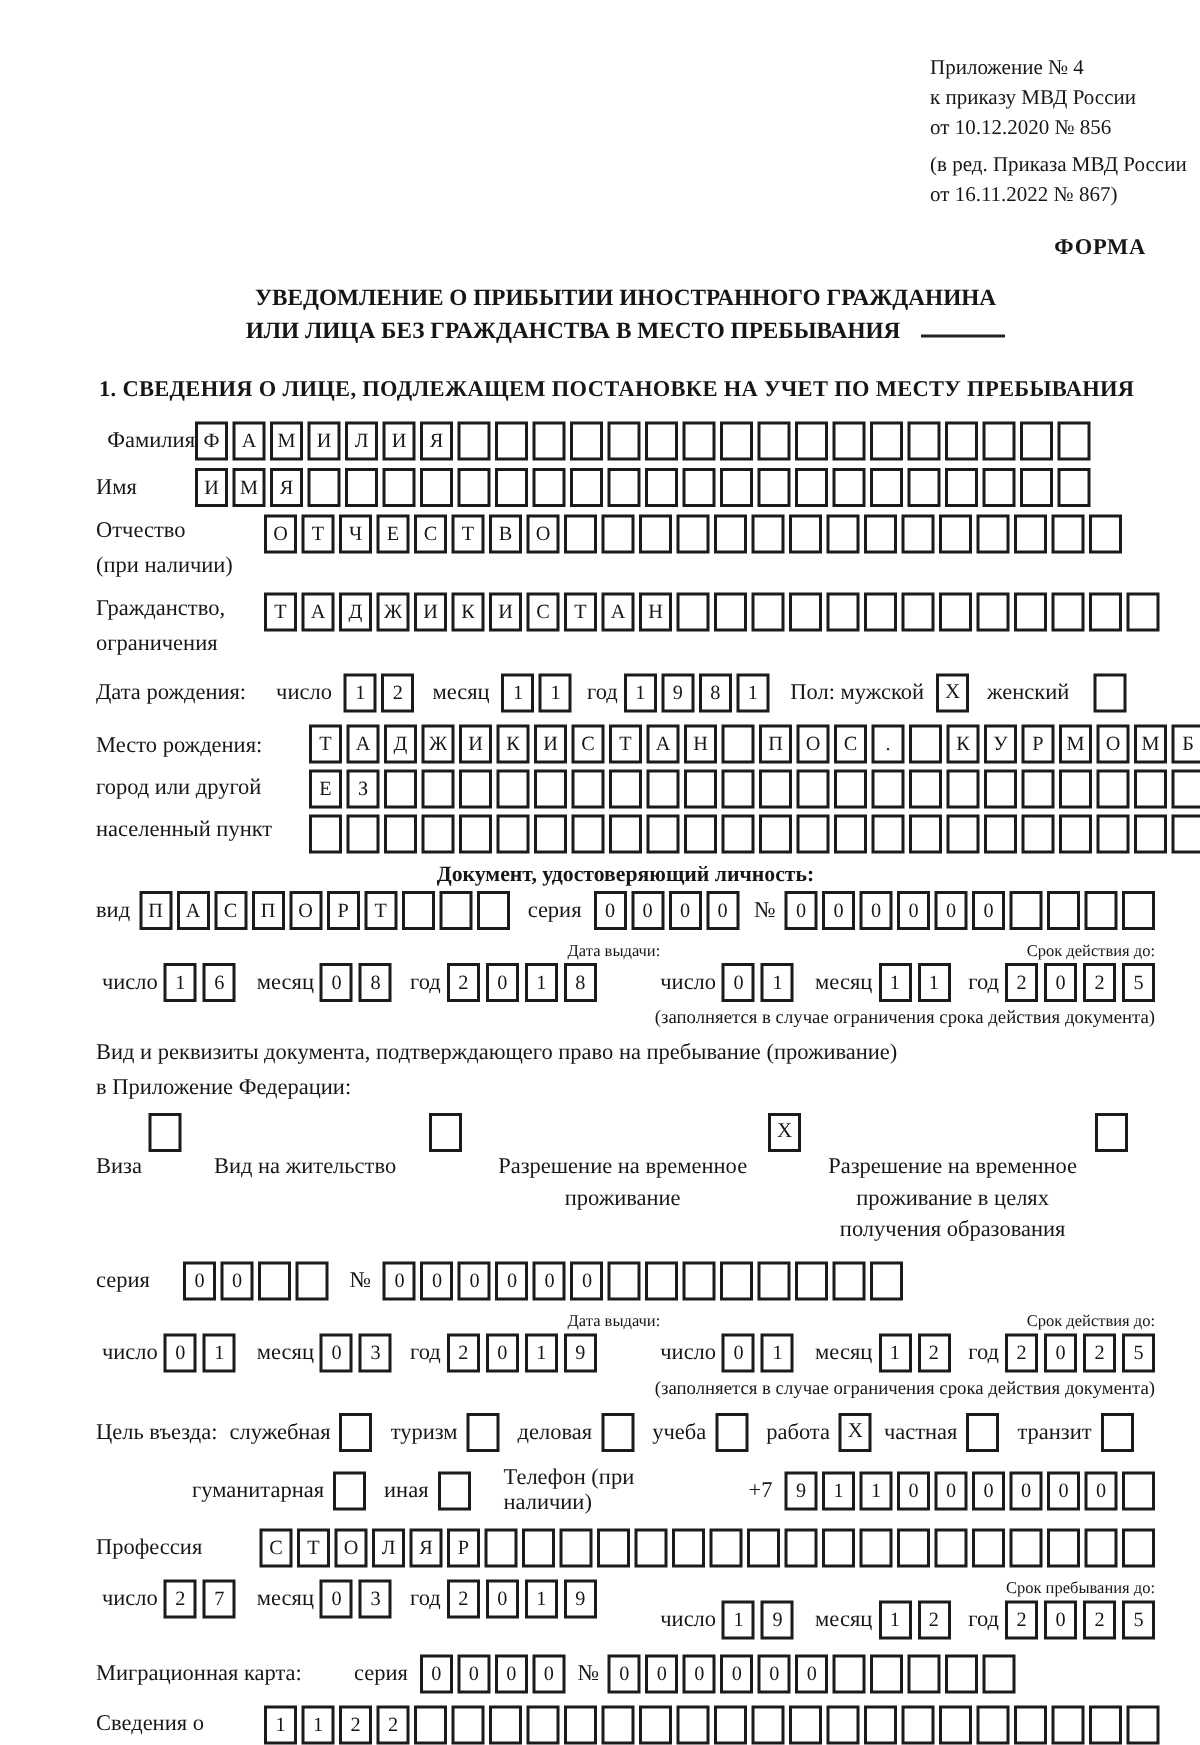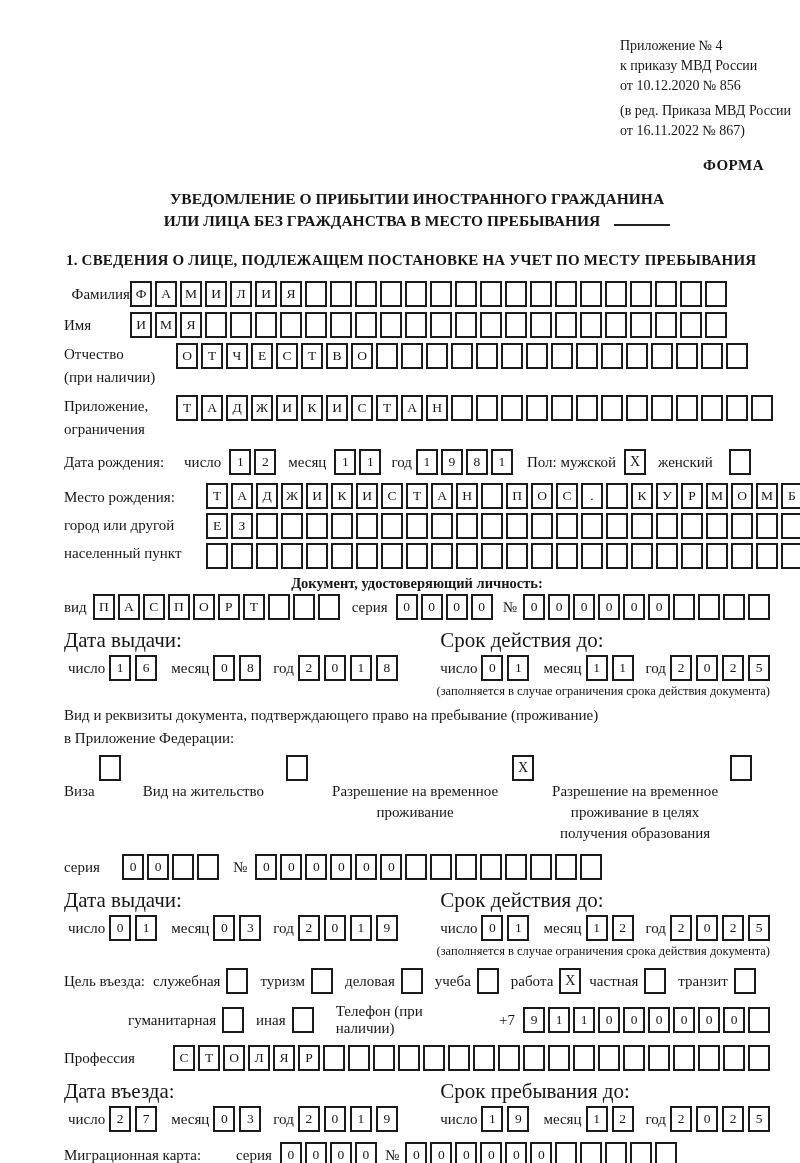--- a/index.html
+++ b/index.html
@@ -31,21 +31,21 @@
   .cb {
     width:22px; height:26px; border:2px solid #1b1b1b;
     display:inline-flex; align-items:center; justify-content:center;
     font-size:14px; flex:0 0 auto; background:#fff;
   }
   .stack > .cells { display:flex; margin-bottom:4px; }
 
   .dates-sec { display:flex; margin-top:8px; }
   .date-col { }
   .date-col.left { width:390px; }
-  .date-head { text-align:left; font-size:21px; margin-bottom:2px; }
+  .date-head { text-align:right; font-size:11px; margin-bottom:2px; }
   .date-row { display:flex; align-items:center; gap:4px; font-size:15px; }
   .date-row .cells { gap:4px; }
   .date-note { font-size:12.5px; text-align:right; margin-top:3px; }
 
   .plain { font-size:15px; margin-top:6px; }
   .opt-row { display:flex; align-items:flex-start; margin-top:8px; }
   .opt { display:flex; align-items:flex-start; }
   .opt .ml { text-align:center; font-size:15px; line-height:21px;margin-top:26px; }
   .opt .cb { margin-left:8px; }
 
@@ -169,21 +169,21 @@
       <span class="cell"></span>
       <span class="cell"></span>
       <span class="cell"></span>
       <span class="cell"></span>
       <span class="cell"></span>
     </span>
 </div>
 
 <div class="row top" style="margin-top:6px">
   <span class="lblcol" style="width:112px">
-    <div>Приложение,</div>
+    <div>Гражданство,</div>
     <div>ограничения</div>
   </span>
   <span class="cells">
       <span class="cell">Т</span>
       <span class="cell">А</span>
       <span class="cell">Д</span>
       <span class="cell">Ж</span>
       <span class="cell">И</span>
       <span class="cell">К</span>
       <span class="cell">И</span>
@@ -575,21 +575,20 @@
       <span class="cell"></span>
       <span class="cell"></span>
       <span class="cell"></span>
       <span class="cell"></span>
       <span class="cell"></span>
     </span>
 </div>
 
 <div class="dates-sec">
   <div class="date-col left">
-    <div class="date-head">Дата въезда:</div>
     <div class="date-row">
       <span style="margin-left:4px">число</span>
       <span class="cells">
           <span class="cell">2</span>
           <span class="cell">7</span>
         </span>
       <span style="margin-left:10px">месяц</span>
       <span class="cells">
           <span class="cell">0</span>
           <span class="cell">3</span>

